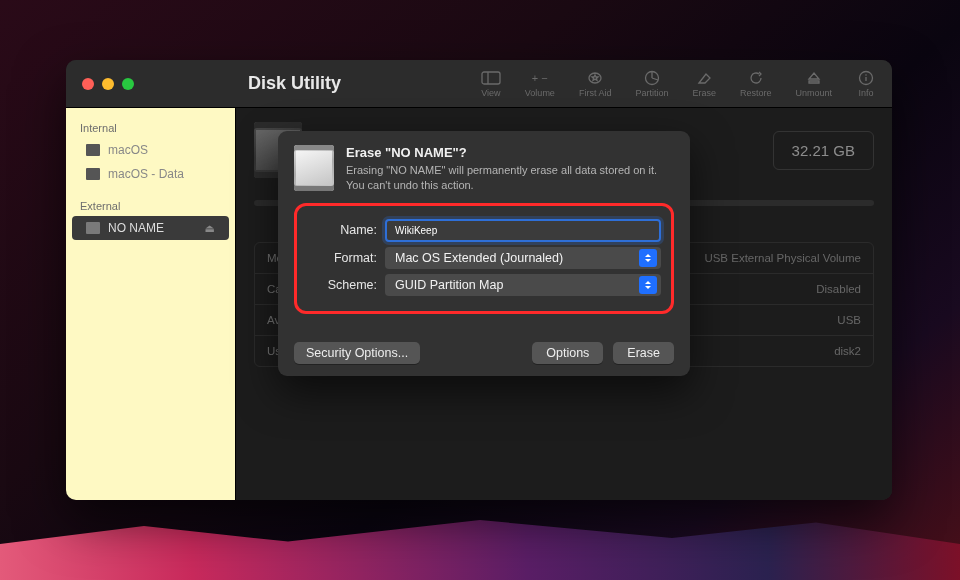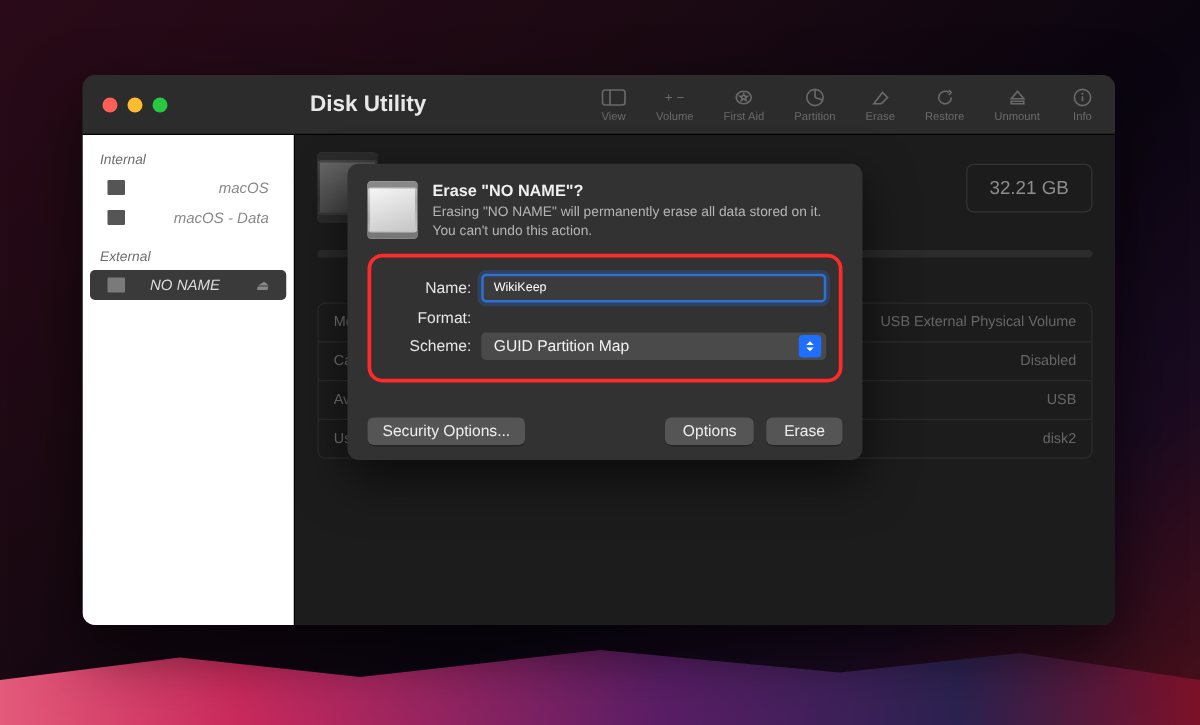--- a/index.html
+++ b/index.html
@@ -26,26 +26,25 @@
   .traffic { display:flex; gap:8px; padding-left:16px; width:170px; align-items:center; }
   .dot { width:12px; height:12px; border-radius:50%; }
   .dot.r{background:#ff5f57;} .dot.y{background:#febc2e;} .dot.g{background:#28c840;}
   .app-title { font-weight:600; color:#e8e8e8; font-size:18px; padding-left:12px; }
   .toolbar { margin-left:auto; display:flex; gap:24px; padding-right:16px; }
   .tool { display:flex; flex-direction:column; align-items:center; gap:2px; color:#6a6a6a; font-size:9px; }
   .tool .ico { width:20px; height:16px; display:flex; align-items:center; justify-content:center; }
   .tool svg { stroke:#6a6a6a; fill:none; stroke-width:1.3; }
   .body { flex:1; display:flex; min-height:0; }
   .sidebar {
-    width:170px; background:#ffffff; padding:8px 0; font-size:12px; color:#6e6e6e;
+    width:170px; background:#fef9c3; padding:8px 0; font-size:12px; color:#6e6e6e;
     border-right:1px solid #000;
-    font-style:italic;
   }
   .sb-header { padding:6px 14px 4px; font-size:11px; color:#6e6e6e; }
-  .sb-item { padding:5px 14px; display:flex; align-items:center; gap:20px; color:#888; border-radius:4px; margin:0 6px;justify-content:space-between;}
+  .sb-item { padding:5px 14px; display:flex; align-items:center; gap:8px; color:#888; border-radius:4px; margin:0 6px;}
   .sb-item .disk-ico { width:14px; height:12px; background:#555; border-radius:1px; flex-shrink:0; }
   .sb-item.selected { background:#3a3a3a; color:#ddd; }
   .sb-item .eject { margin-left:auto; color:#888; font-size:11px; }
   .main { flex:1; background:#262626; position:relative; padding:14px 18px; overflow:hidden; }
   .vol-header { display:flex; align-items:center; gap:16px; }
   .vol-icon {
     width:48px; height:56px; background:linear-gradient(160deg,#666 0%,#444 50%,#555 100%);
     border-radius:3px; position:relative; flex-shrink:0;
     box-shadow:inset 0 6px 0 #3a3a3a, inset 0 -6px 0 #3a3a3a;
   }
@@ -285,20 +284,24 @@
     </div>
   </div>
 
   <div class="form-wrap">
     <div class="form-row">
       <label>Name:</label>
       <input class="text-input" value="WikiKeep" style="">
     </div>
     <div class="form-row">
       <label>Format:</label>
+      <div class="select">
+        <span>Mac OS Extended (Journaled)</span>
+        <span class="sel-knob"></span>
+      </div>
     </div>
     <div class="form-row">
       <label>Scheme:</label>
       <div class="select">
         <span>GUID Partition Map</span>
         <span class="sel-knob"></span>
       </div>
     </div>
   </div>
 

